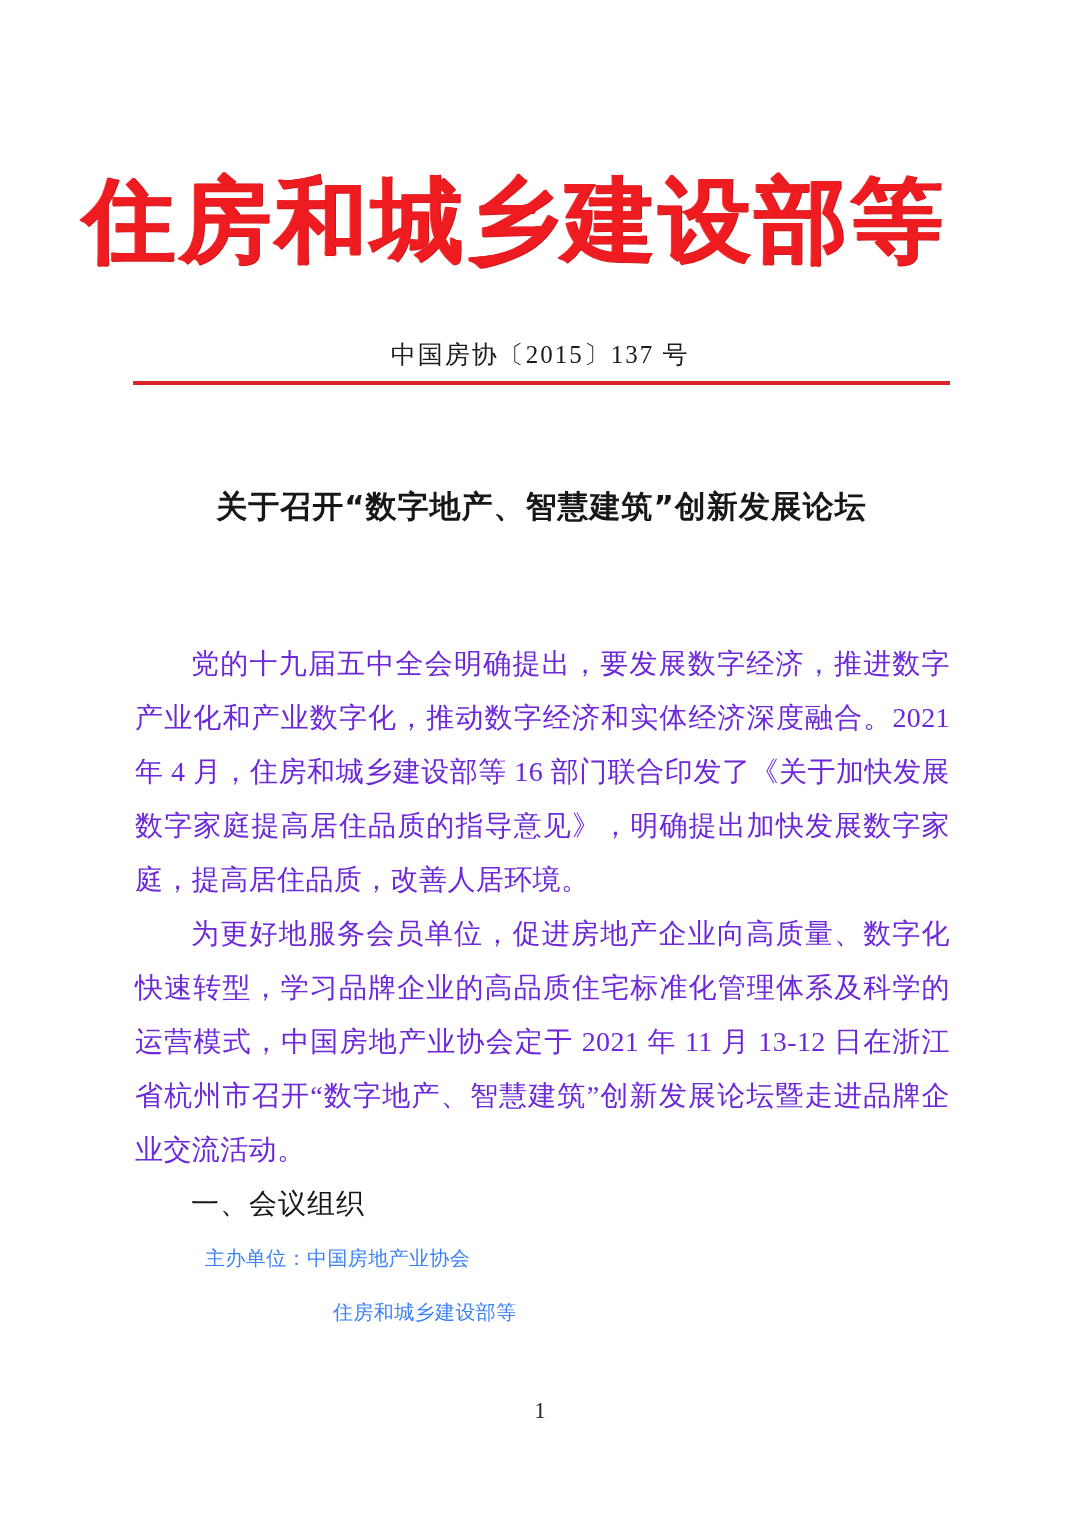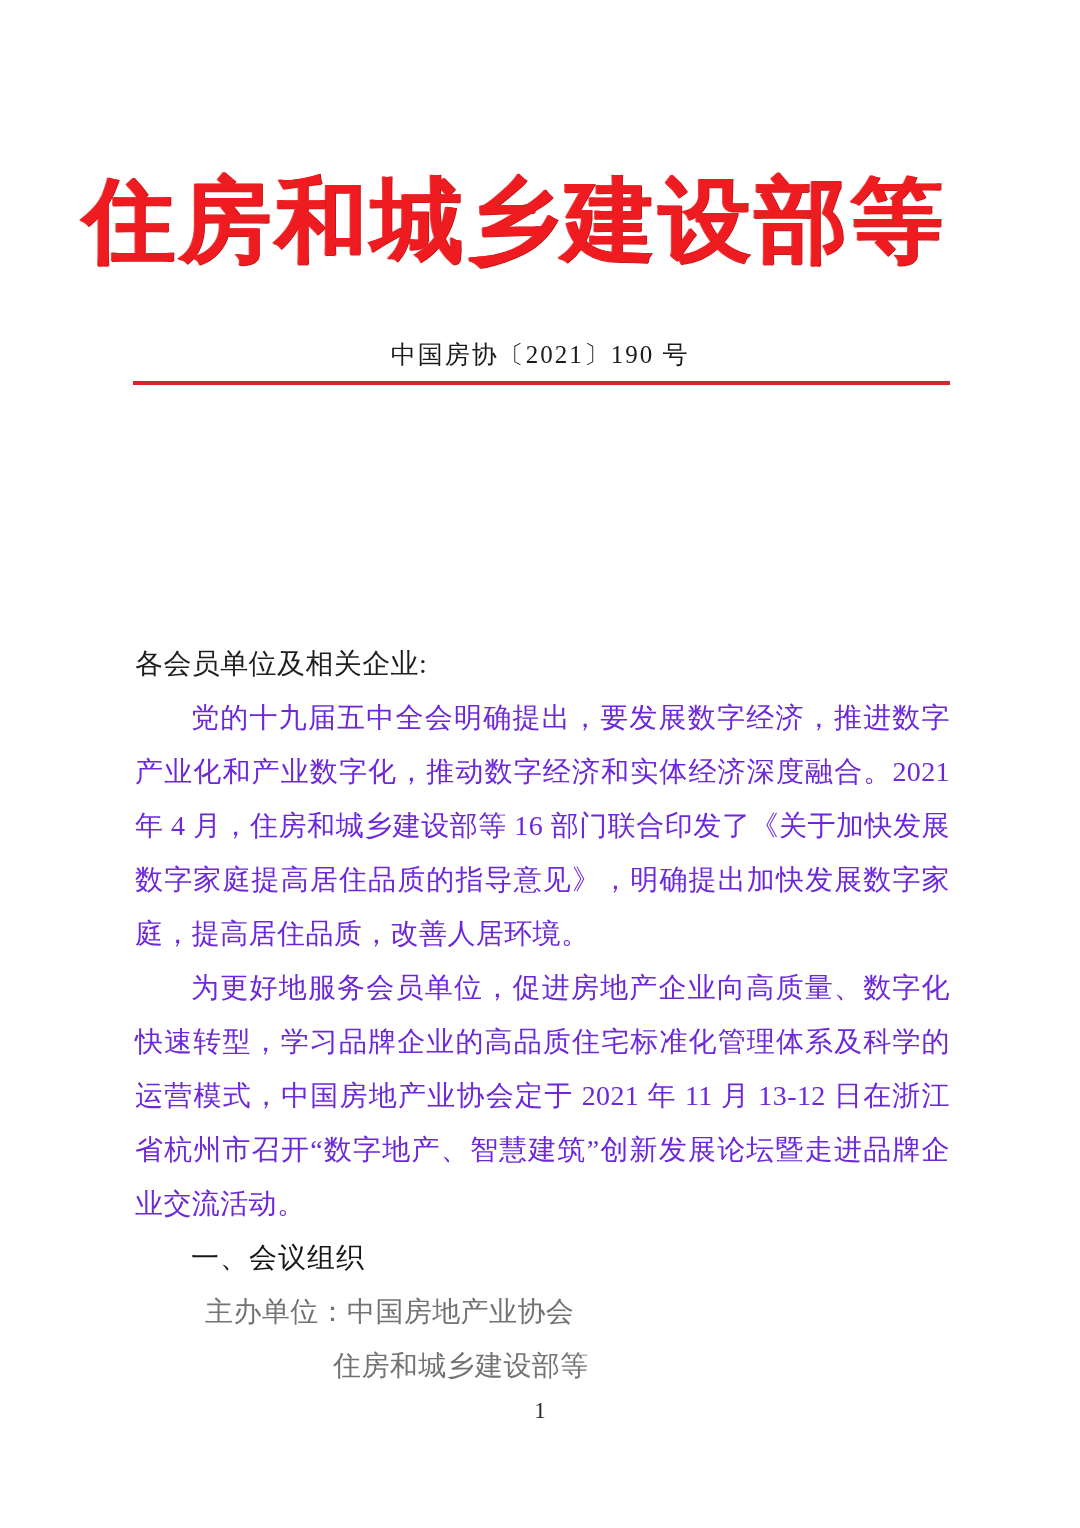--- a/index.html
+++ b/index.html
@@ -112,26 +112,26 @@
     font-size: 28px;
     font-weight: 400;
     line-height: 54px;
     letter-spacing: 1px;
     margin: 0;
     text-indent: 56px;
     color: #171717;
   }
 
   .org-line {
-    font-size: 28px;
+    font-size: 20px;
     line-height: 54px;
     letter-spacing: 0.4px;
     margin: 0;
     text-indent: 70px;
-    color: #737373;
+    color: #3b82f6;
   }
   .org-line.continuation { text-indent: 198px; }
 
   
   .page-number {
     position: absolute;
     left: 0;
     right: 0;
     top: 1398px;
     text-align: center;
@@ -141,29 +141,29 @@
 </style>
 </head>
 <body>
 
 <div class="page">
 
   <div class="masthead">
     <span class="masthead-title">住房和城乡建设部等</span>
   </div>
 
-  <div class="doc-number">中国房协〔2021〕190 号</div>
+  <div class="doc-number">中国房协〔2015〕137 号</div>
 
   <div class="red-rule"></div>
 
   <div class="doc-title">
+    <span class="tline">关于召开“数字地产、智慧建筑”创新发展论坛</span>
   </div>
 
   <div class="body-block">
-    <p class="salutation">各会员单位及相关企业:</p>
 
     <p class="para indent">党的十九届五中全会明确提出，要发展数字经济，推进数字产业化和产业数字化，推动数字经济和实体经济深度融合。2021 年 4 月，住房和城乡建设部等 16 部门联合印发了《关于加快发展数字家庭提高居住品质的指导意见》，明确提出加快发展数字家庭，提高居住品质，改善人居环境。</p>
 
     <p class="para indent">为更好地服务会员单位，促进房地产企业向高质量、数字化快速转型，学习品牌企业的高品质住宅标准化管理体系及科学的运营模式，中国房地产业协会定于 2021 年 11 月 13-12 日在浙江省杭州市召开“数字地产、智慧建筑”创新发展论坛暨走进品牌企业交流活动。</p>
 
 
     <p class="section-heading">一、会议组织</p>
 
     <p class="org-line">主办单位：中国房地产业协会</p>
 

